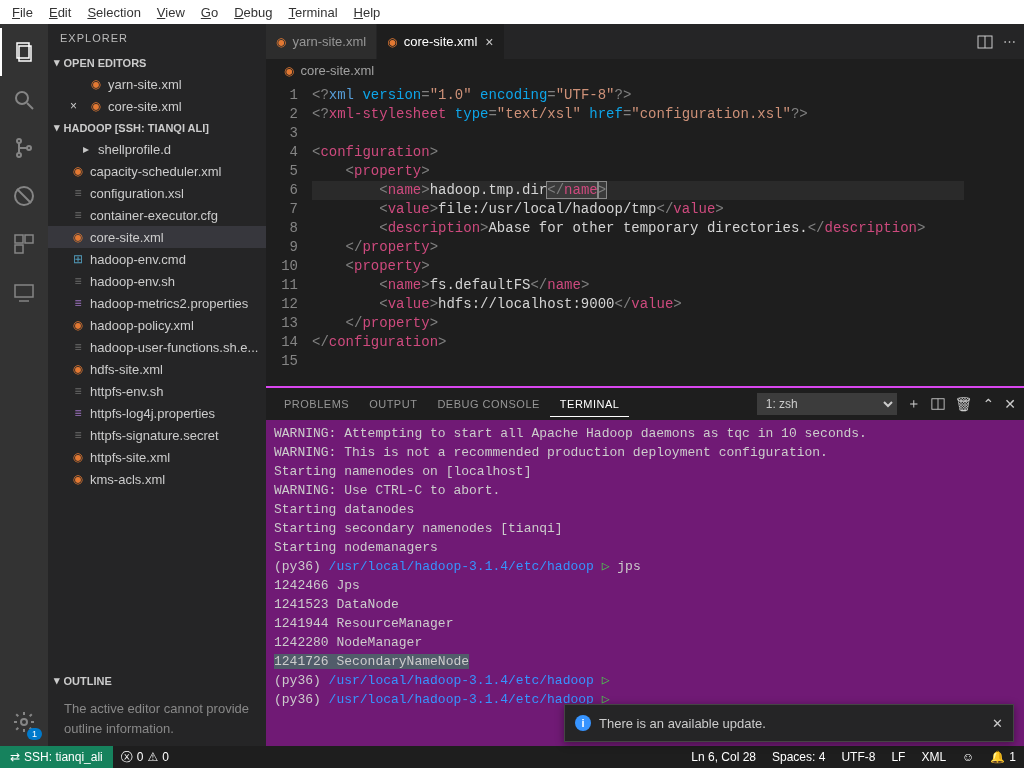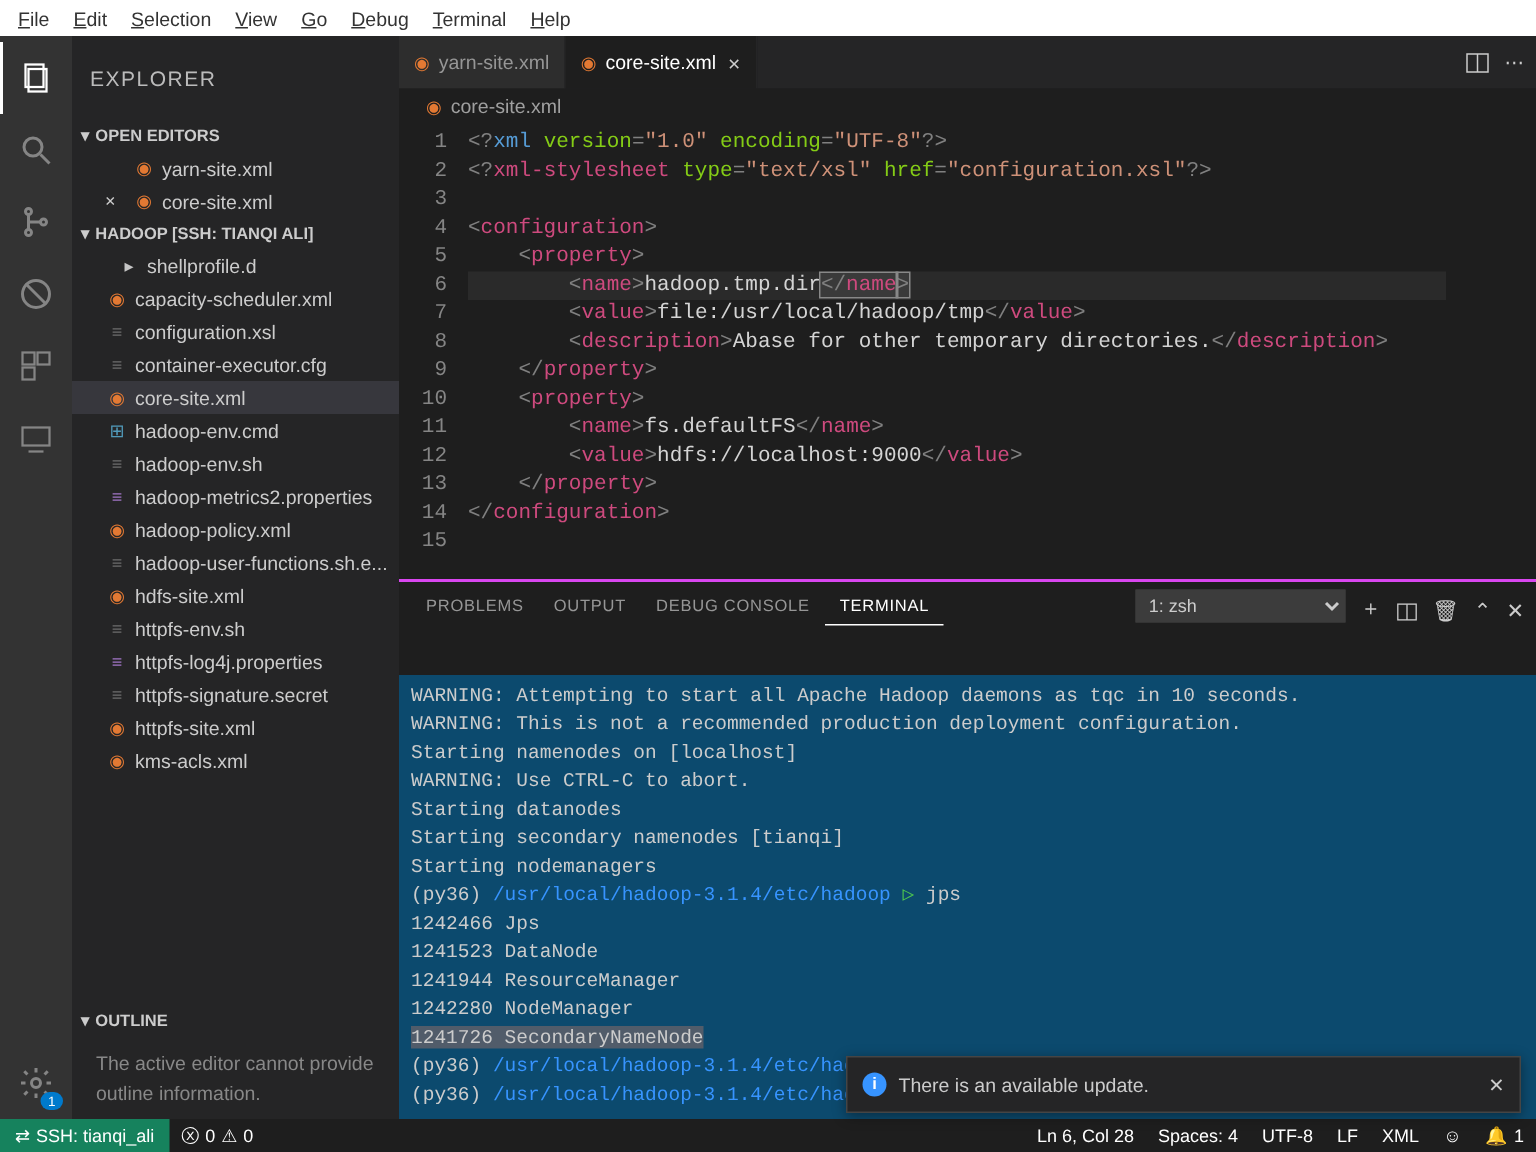--- a/index.html
+++ b/index.html
@@ -8,21 +8,21 @@
 .menubar span { padding: 2px 8px; cursor: pointer; }
 .menubar span u { text-decoration: underline; }
 .main { flex: 1; display: flex; min-height: 0; }
 .activitybar { width: 48px; background: #333333; display: flex; flex-direction: column; align-items: center; padding-top: 4px; position: relative; }
 .activitybar .ab-icon { width: 48px; height: 48px; display: flex; align-items: center; justify-content: center; color: #858585; cursor: pointer; position: relative; }
 .activitybar .ab-icon.active { color: #fff; }
 .activitybar .ab-icon.active::before { content: ''; position: absolute; left: 0; top: 0; bottom: 0; width: 2px; background: #fff; }
 .activitybar .spacer { flex: 1; }
 .badge-blue { position: absolute; bottom: 6px; right: 6px; background: #007acc; color: #fff; border-radius: 10px; font-size: 9px; padding: 1px 5px; }
 .sidebar { width: 218px; background: #252526; display: flex; flex-direction: column; }
-.sb-title { padding: 20px 12px; font-size: 14px; letter-spacing: 1px; color: #bbb; }
+.sb-title { padding: 8px 12px; font-size: 11px; letter-spacing: 1px; color: #bbb; }
 .sb-section { padding: 4px 6px; font-size: 11px; font-weight: bold; color: #ccc; display: flex; align-items: center; cursor: pointer; }
 .sb-section .chev { margin-right: 4px; display:inline-block; }
 .sb-item { padding: 2px 0 2px 22px; font-size: 13px; color: #ccc; display: flex; align-items: center; cursor: pointer; height: 22px; }
 .sb-item.selected { background: #37373d; }
 .sb-item .icon { width: 16px; display: inline-flex; align-items: center; justify-content: center; margin-right: 4px; font-size: 12px; }
 .sb-item .closex { width: 14px; color:#ccc; margin-right:4px; font-size:12px;}
 .sb-outline-msg { padding: 8px 16px; color: #888; font-size: 13px; line-height:1.5;}
 .editor-area { flex: 1; display: flex; flex-direction: column; min-width: 0; }
 .tabs { display: flex; background: #252526; height: 35px; align-items: stretch; }
 .tab { display: flex; align-items: center; padding: 0 10px; color: #969696; font-size: 13px; cursor: pointer; background: #2d2d2d; border-right: 1px solid #252526; }
@@ -34,33 +34,33 @@
 .breadcrumb { background: #1e1e1e; color: #a0a0a0; font-size: 13px; padding: 4px 18px; display:flex; align-items:center;}
 .breadcrumb .icon { margin-right:6px; font-size:12px;}
 .editor { flex: 1; display: flex; background: #1e1e1e; font-family: "Consolas","Courier New",monospace; font-size: 14px; overflow: hidden; position: relative; min-height:0;}
 .gutter { width: 46px; text-align: right; color: #858585; padding: 4px 14px 0 0; line-height: 19px; user-select: none;}
 .code { flex: 1; padding: 4px 0 0 0; line-height: 19px; white-space: pre; position:relative;}
 .code .line { height: 19px; }
 .code .hl-line { background: #2a2a2a; position:relative;}
 .hl-cursor { background:#3a3a3a; outline:1px solid #888;}
 .tk-dec { color:#569cd6;}
 .tk-tag { color:#ce4a7e;}
-.tk-attr { color:#84cc16;text-align:right;}
+.tk-attr { color:#0ea5e9;text-align:right;}
 .tk-str { color:#ce9178;}
 .tk-punc { color:#808080;}
 .tk-text { color:#d4d4d4;}
 .minimap { width:60px; background:#1e1e1e; position:relative;}
 .panel { background: #1e1e1e; border-top: 2px solid #d946ef; display: flex; flex-direction: column; height: 360px;}
 .panel-tabs { display:flex; align-items:center; height:32px; padding: 0 8px; color:#969696; font-size:11px;}
 .panel-tabs .ptab { padding: 6px 10px; cursor:pointer; letter-spacing:.5px;}
 .panel-tabs .ptab.active { color:#fff; border-bottom:1px solid #fff;}
-.panel-tabs .pright { margin-left:auto; display:flex; align-items:flex-end;}
+.panel-tabs .pright { margin-left:auto; display:flex; align-items:center;}
 .panel-tabs select { background:#3c3c3c; color:#ccc; border:1px solid #3c3c3c; font-size:12px; padding:2px 4px; width:140px;}
 .panel-tabs .picon { margin-left:10px; cursor:pointer; color:#ccc; font-size:14px;}
-.terminal { flex:1; background:#0c4a6e; color:#ccc; font-family:"Consolas","Courier New",monospace; font-size:13px; padding: 4px 8px; overflow:hidden; line-height:19px;margin-top:30px;}
+.terminal { flex:1; background:#701a75; color:#ccc; font-family:"Consolas","Courier New",monospace; font-size:13px; padding: 4px 8px; overflow:hidden; line-height:19px;}
 .term-blue { color:#3794ff;}
 .term-green { color:#4ec94e;}
 .term-hl { background:#515c6a;}
 .notification { position:absolute; right:10px; bottom:26px; width:450px; background:#252526; border:1px solid #454545; box-shadow:0 2px 8px rgba(0,0,0,.4); padding:10px; z-index:10;}
 .notification .nrow { display:flex; align-items:center; font-size:13px; color:#ccc;}
 .notification .ninfo { width:16px; height:16px; background:#3794ff; border-radius:50%; color:#fff; display:inline-flex; align-items:center; justify-content:center; font-size:11px; font-weight:bold; margin-right:8px;}
 .notification .nclose { margin-left:auto; cursor:pointer; color:#ccc;}
 .notification .nbtns { display:flex; justify-content:flex-end; margin-top:10px; gap:8px;}
 .notification button { background:#3a3d41; color:#fff; border:none; padding:6px 12px; font-size:13px; cursor:pointer;}
 .statusbar { height:22px; background:#1e1e1e; color:#fff; display:flex; align-items:center; font-size:12px;}

